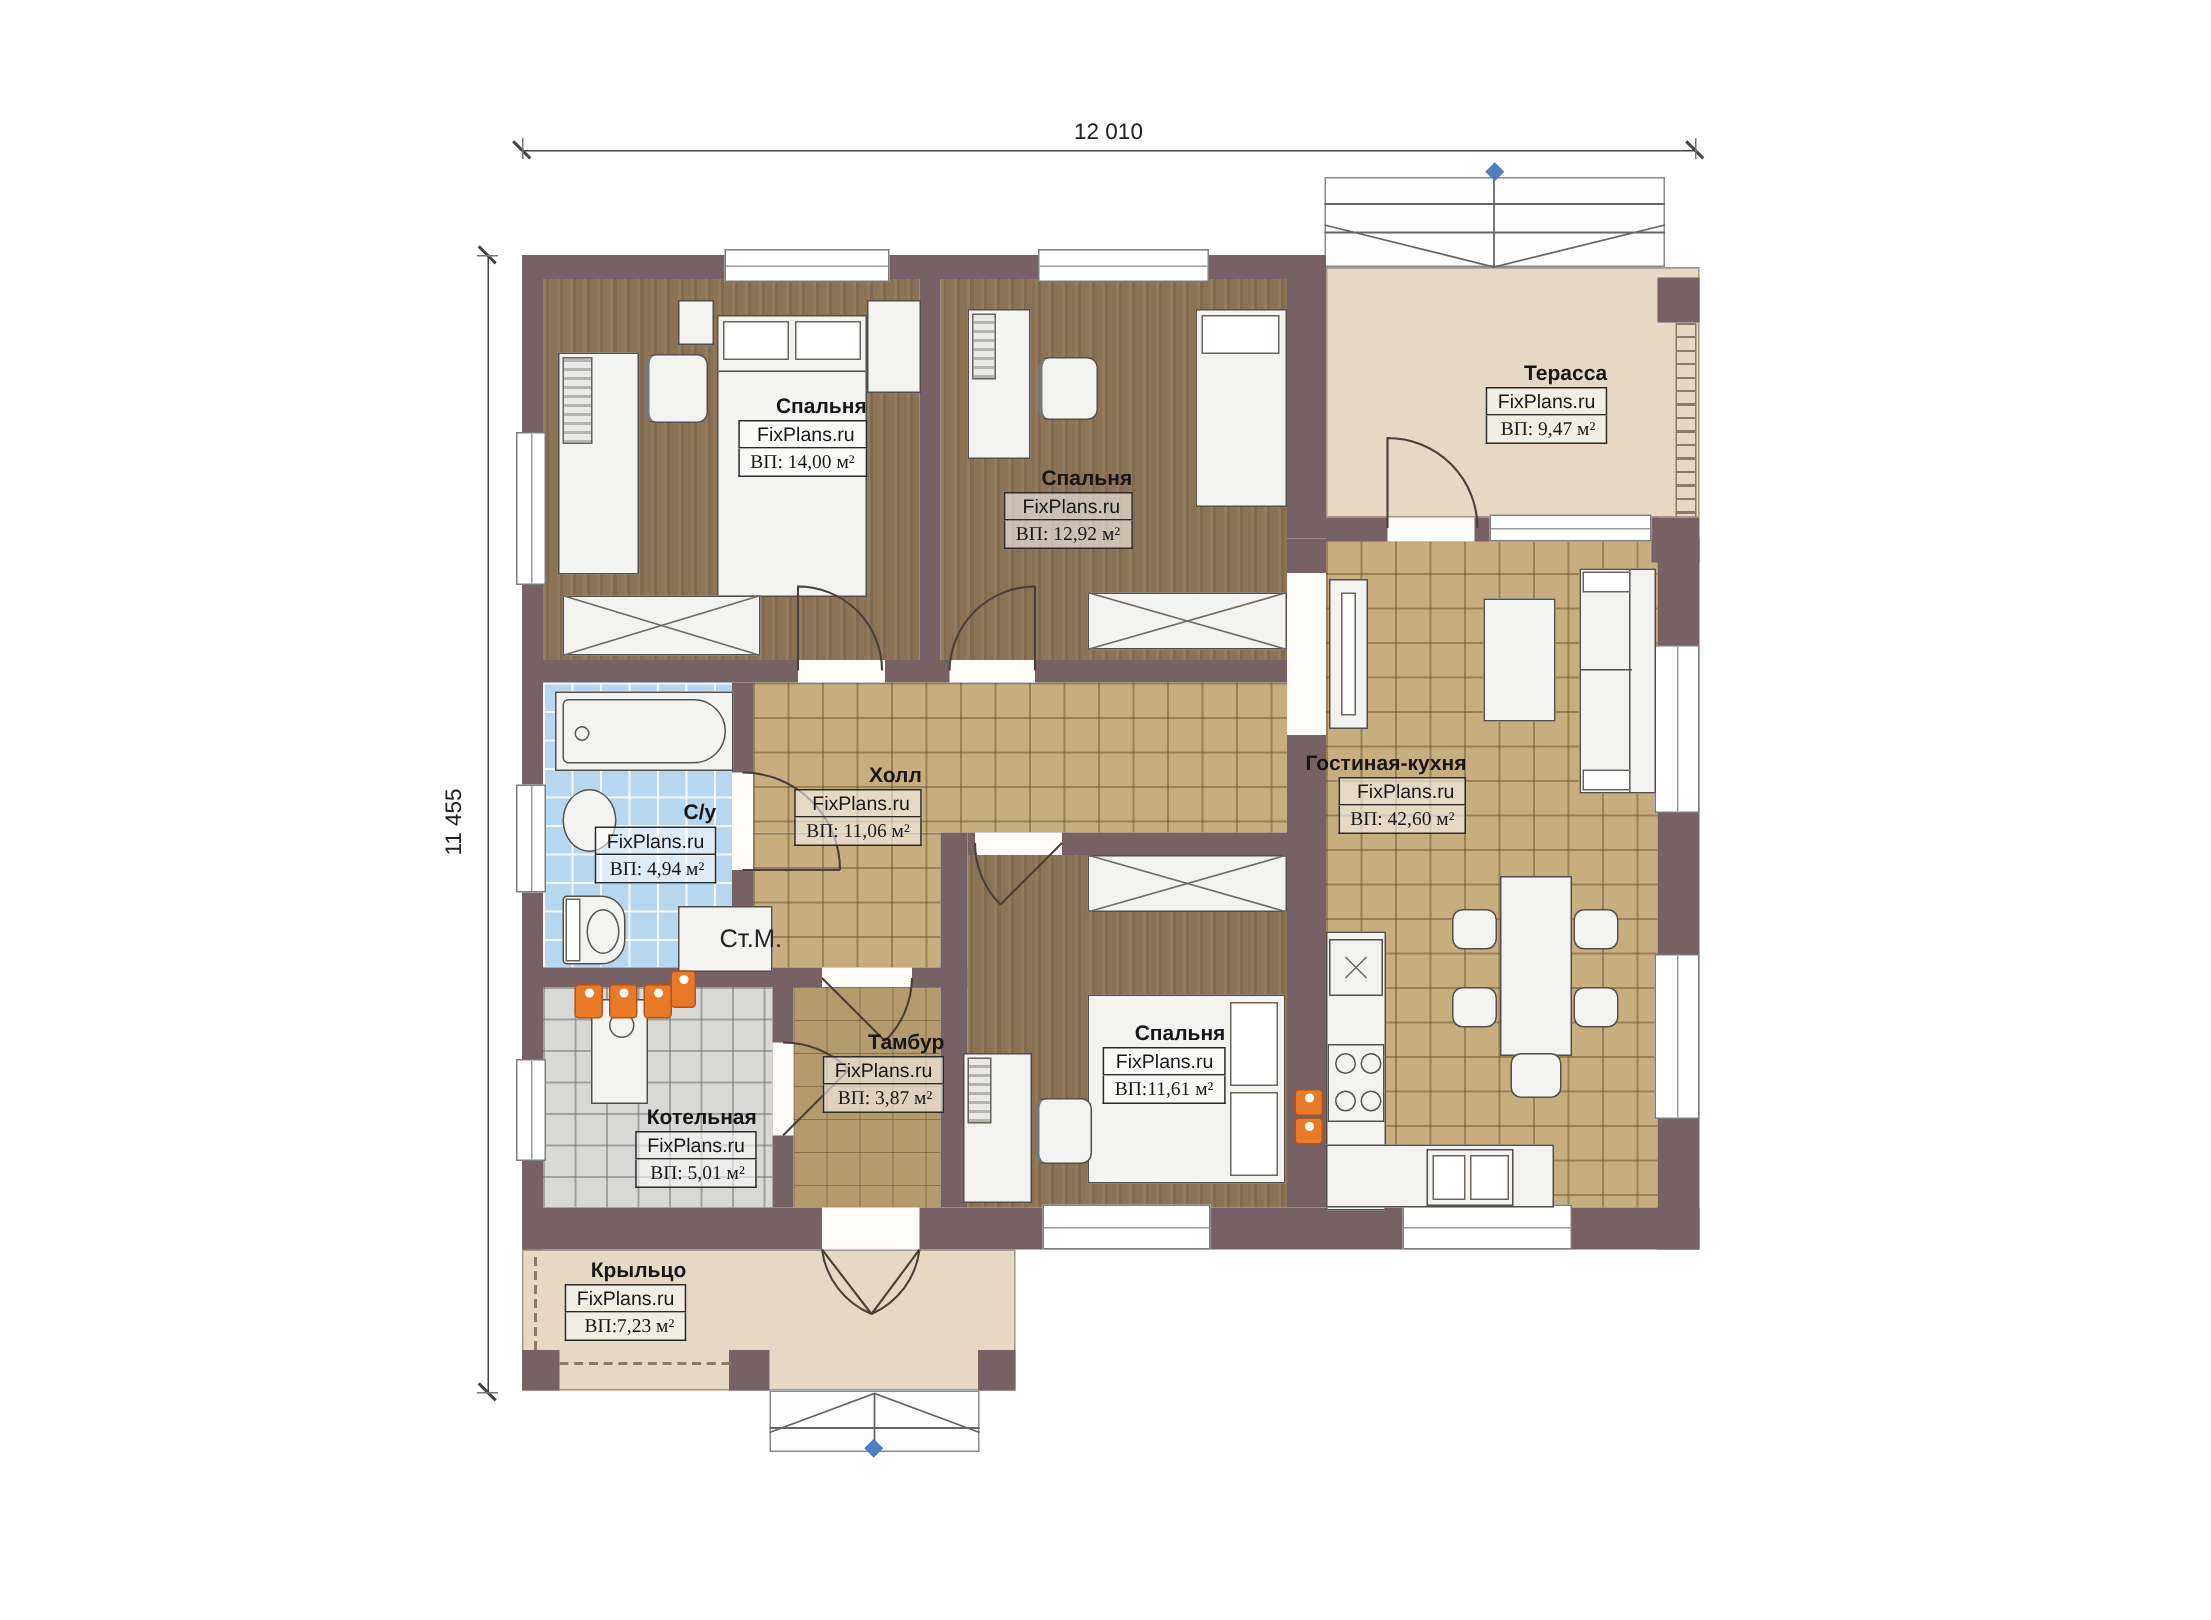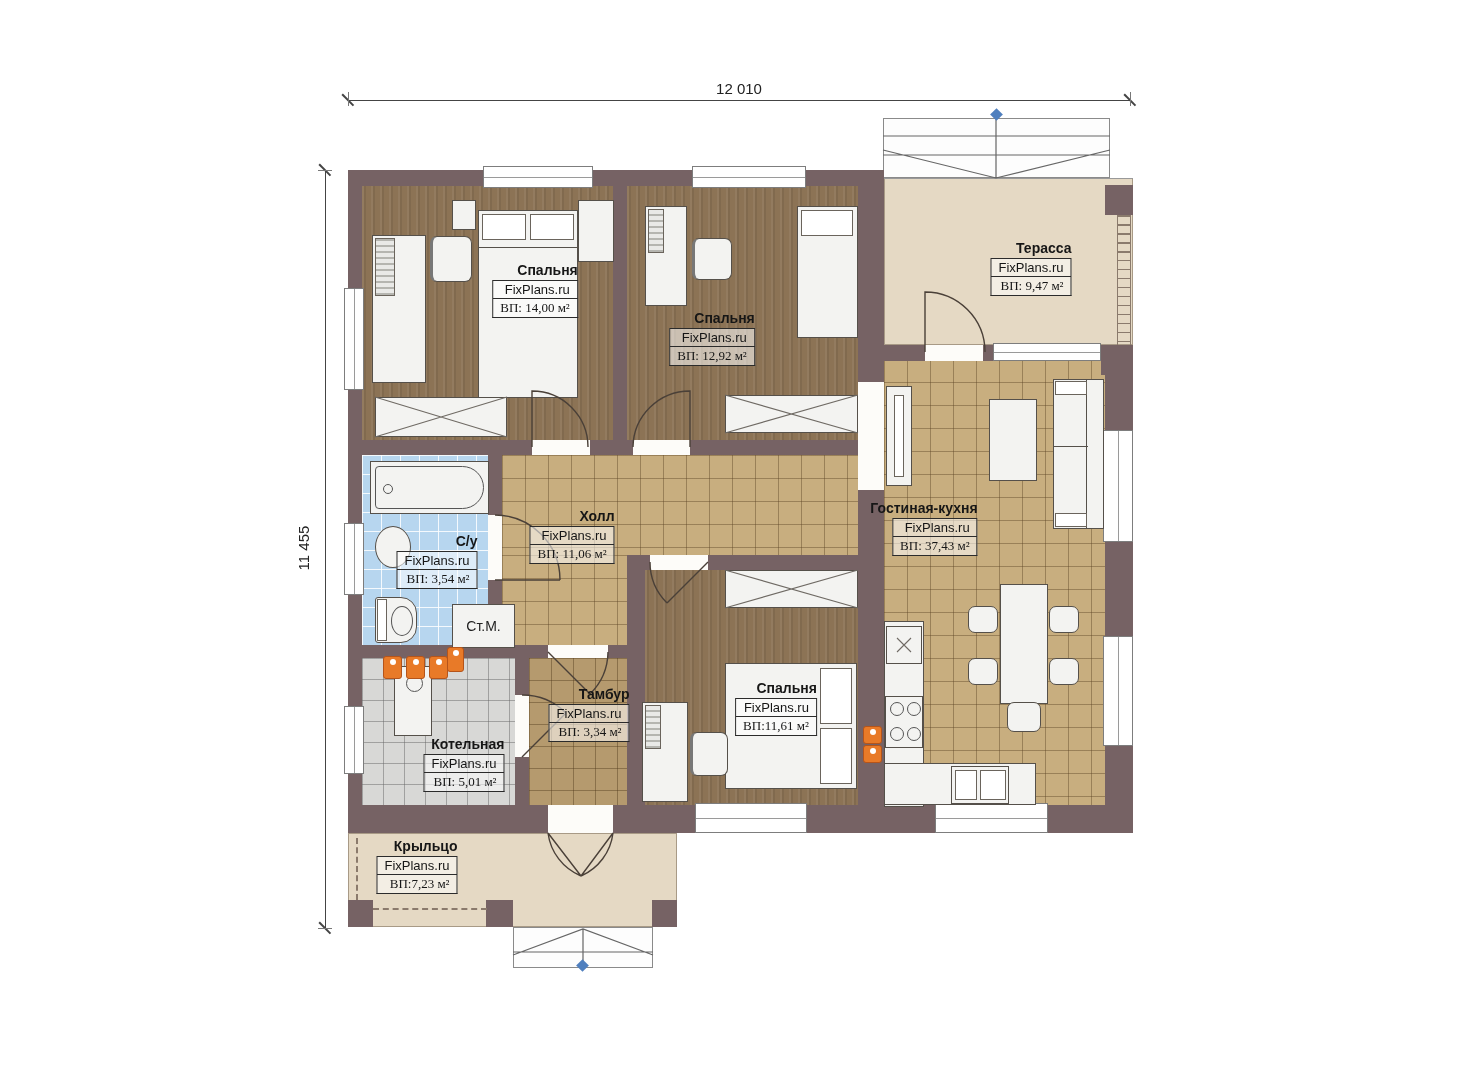--- a/index.html
+++ b/index.html
@@ -51,21 +51,21 @@
   .rlabel .b+ .b{border-top:0;font-family:Liberation Serif, serif;}
   
   .dim-h{position:absolute;height:1px;background:#444;z-index:6;}
   .dim-v{position:absolute;width:1px;background:#444;z-index:6;}
   .tick{position:absolute;width:16px;height:1.5px;background:#444;transform:rotate(45deg);z-index:6;}
   .serif-v{position:absolute;width:1px;height:14px;background:#777;z-index:6;}
   .serif-h{position:absolute;width:14px;height:1px;background:#777;z-index:6;}
   .dim-text{position:absolute;font-size:15px;color:#222;transform:translate(-50%,-50%);z-index:6;background:#fff;padding:0 4px;}
   .dim-text.rot{transform:translate(-50%,-50%) rotate(-90deg);background:none;}
   .svgo{position:absolute;left:0;top:0;z-index:4;pointer-events:none;}
-  .wm{position:absolute;display:flex;align-items:center;justify-content:center;font-size:14px;color:#222;z-index:4;}
+  .wm{position:absolute;display:flex;align-items:center;justify-content:center;font-size:17px;color:#222;z-index:4;padding-left:17px;}
   .sub{position:absolute;background:#e9e9e7;border:1px solid #6a645c;box-sizing:border-box;}
   .hatch{background-image:repeating-linear-gradient(0deg,#b5b5b0 0 2px,transparent 2px 6px);}
   .circ{position:absolute;border:1px solid #555;border-radius:50%;background:transparent;}
 </style>
 </head>
 <body>
 
 <div class="stage">
 
   <div class="fl fl-wood" style="left:362px;top:186px;width:251px;height:254px;"></div>
@@ -279,31 +279,31 @@
     <div class="b">ВП: 9,47 м²</div></div>
   </div>
   <div class="rlabel" style="left:572px;top:508px;">
     <div class="t">Холл</div>
     <div class="bx"><div class="b">FixPlans.ru</div>
     <div class="b">ВП: 11,06 м²</div></div>
   </div>
   <div class="rlabel" style="left:437px;top:533px;">
     <div class="t">С/у</div>
     <div class="bx"><div class="b">FixPlans.ru</div>
-    <div class="b">ВП: 3,54 м²</div></div>
+    <div class="b">ВП: 4,94 м²</div></div>
   </div>
   <div class="rlabel" style="left:924px;top:500px;">
     <div class="t">Гостиная-кухня</div>
     <div class="bx"><div class="b">FixPlans.ru</div>
-    <div class="b">ВП: 37,43 м²</div></div>
+    <div class="b">ВП: 42,60 м²</div></div>
   </div>
   <div class="rlabel" style="left:589px;top:686px;">
     <div class="t">Тамбур</div>
     <div class="bx"><div class="b">FixPlans.ru</div>
-    <div class="b">ВП: 3,34 м²</div></div>
+    <div class="b">ВП: 3,87 м²</div></div>
   </div>
   <div class="rlabel" style="left:464px;top:736px;">
     <div class="t">Котельная</div>
     <div class="bx"><div class="b">FixPlans.ru</div>
     <div class="b">ВП: 5,01 м²</div></div>
   </div>
   <div class="rlabel" style="left:776px;top:680px;">
     <div class="t">Спальня</div>
     <div class="bx"><div class="b">FixPlans.ru</div>
     <div class="b">ВП:11,61 м²</div></div>

